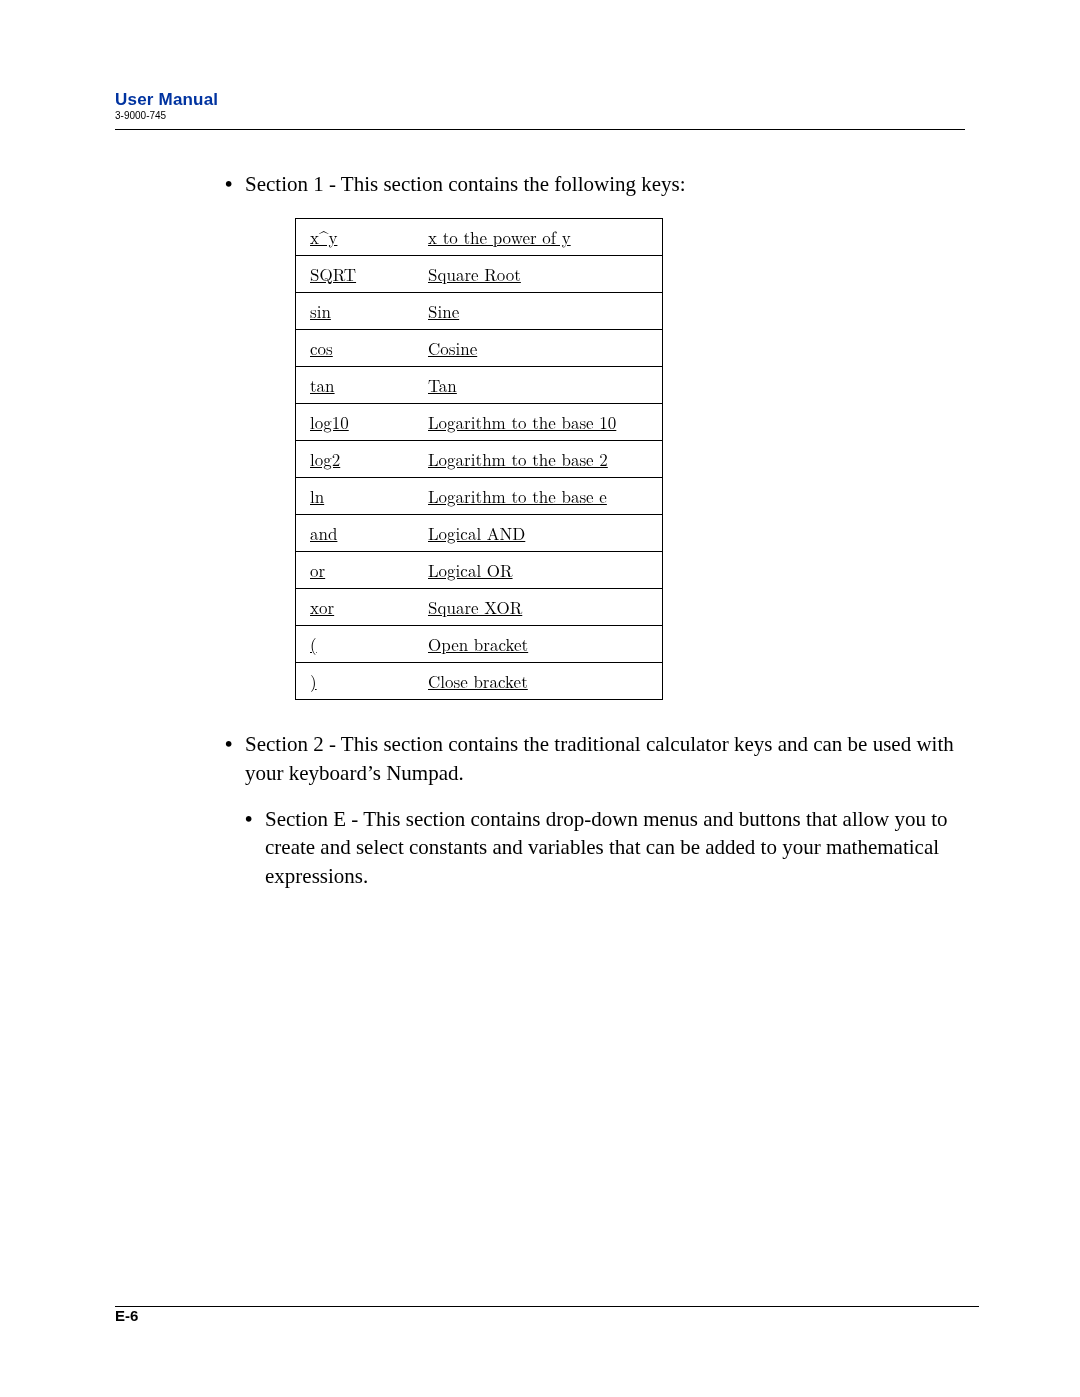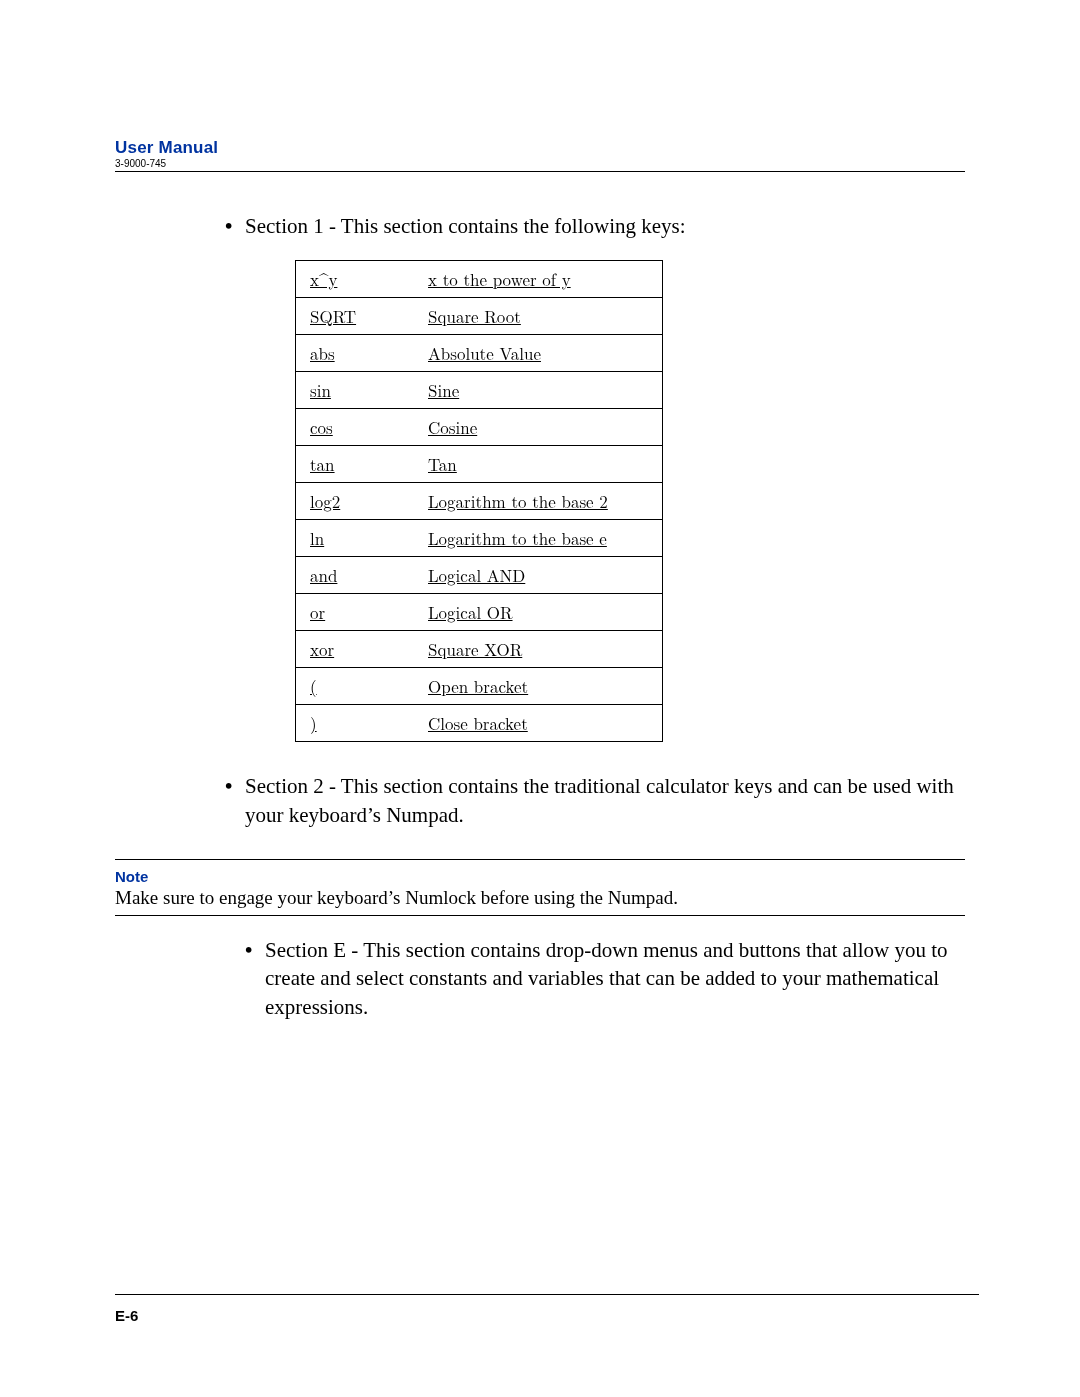--- a/index.html
+++ b/index.html
@@ -16,22 +16,21 @@
     box-sizing: border-box;
     width: 1080px;
     height: 1397px;
     padding: 90px 115px 60px 115px;
   }
   .header {
     display: flex;
     justify-content: flex-start;
     align-items: flex-end;
     border-bottom: 1px solid #000;
-    padding-bottom: 2px;
-    margin-top: 48px;
+    padding-bottom: 8px;
   }
   .header-left, .header-right {
     display: flex;
     flex-direction: column;
   }
   .header-right {
     text-align: right;
   }
   .hdr-title-left, .hdr-title-right {
     font-family: "Segoe UI Semibold", "Segoe UI", Arial, sans-serif;
@@ -111,21 +110,21 @@
   .bullet-indent2 {
     margin-left: 20px;
   }
 
   .footer {
     position: absolute;
     left: 115px;
     right: 101px;
     bottom: 72px;
     border-top: 1px solid #000;
-    padding-top: 12px;
+    padding-top: 0;
   }
   .page-num {
     font-family: "Segoe UI Semibold", "Segoe UI", Arial, sans-serif;
     font-weight: 600;
     font-size: 15px;
   }
 </style>
 </head>
 <body>
 
@@ -151,34 +150,34 @@
       <tbody id="keys-body">
           <tr>
             <td class="k">x^y</td>
             <td class="d">x to the power of y</td>
           </tr>
           <tr>
             <td class="k">SQRT</td>
             <td class="d">Square Root</td>
           </tr>
           <tr>
-            <td class="k">abs</td>
-            <td class="d">Absolute Value</td>
-          </tr>
-          <tr>
             <td class="k">sin</td>
             <td class="d">Sine</td>
           </tr>
           <tr>
             <td class="k">cos</td>
             <td class="d">Cosine</td>
           </tr>
           <tr>
             <td class="k">tan</td>
             <td class="d">Tan</td>
+          </tr>
+          <tr>
+            <td class="k">log10</td>
+            <td class="d">Logarithm to the base 10</td>
           </tr>
           <tr>
             <td class="k">log2</td>
             <td class="d">Logarithm to the base 2</td>
           </tr>
           <tr>
             <td class="k">ln</td>
             <td class="d">Logarithm to the base e</td>
           </tr>
           <tr>
@@ -204,26 +203,20 @@
         </tbody>
     </table>
 
     <div class="bullet-line">
       <span class="bullet-dot">•</span>
       <span class="bullet-text">
         <span class="b">Section 2</span><span> - This section contains the traditional calculator keys and can be used with your keyboard’s </span><span class="b">Numpad</span><span>.</span>
       </span>
     </div>
 
-    <div class="note-block">
-      <div class="rule"></div>
-      <div class="note-label">Note</div>
-      <div class="note-body">Make sure to engage your keyboard’s Numlock before using the Numpad.</div>
-      <div class="rule"></div>
-    </div>
 
     <div class="bullet-line bullet-indent2">
       <span class="bullet-dot">•</span>
       <span class="bullet-text">
         <span>Section </span><span class="b">E</span><span> - This section contains drop-down menus and buttons that allow you to create and select constants and variables that can be added to your mathematical expressions.</span>
       </span>
     </div>
 
   </div>
 

